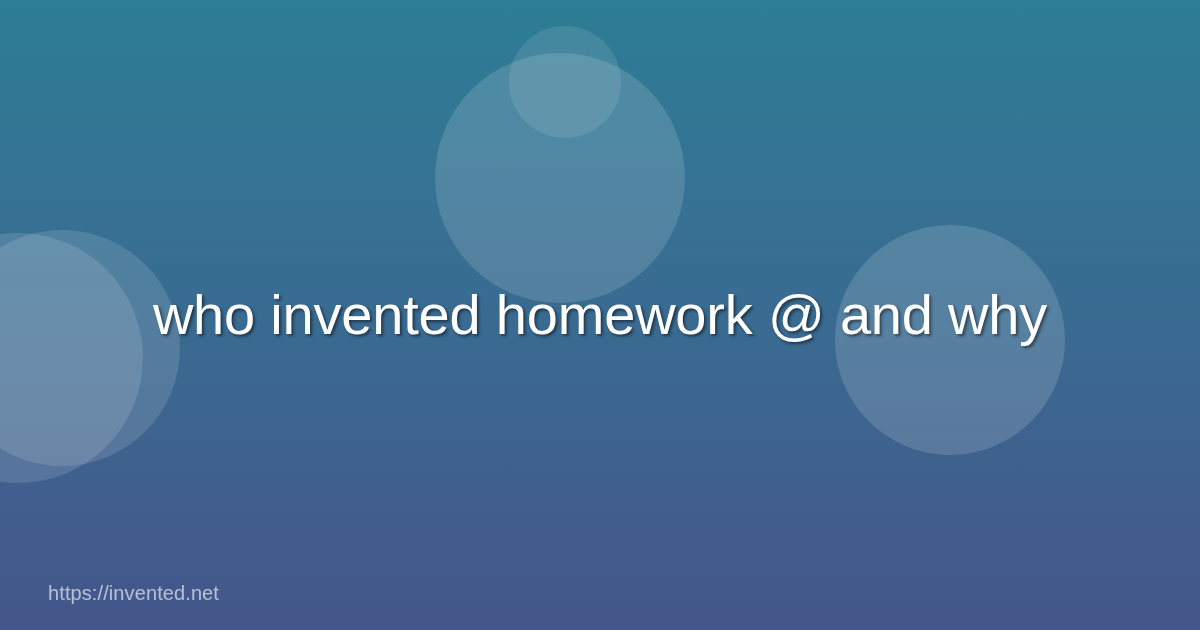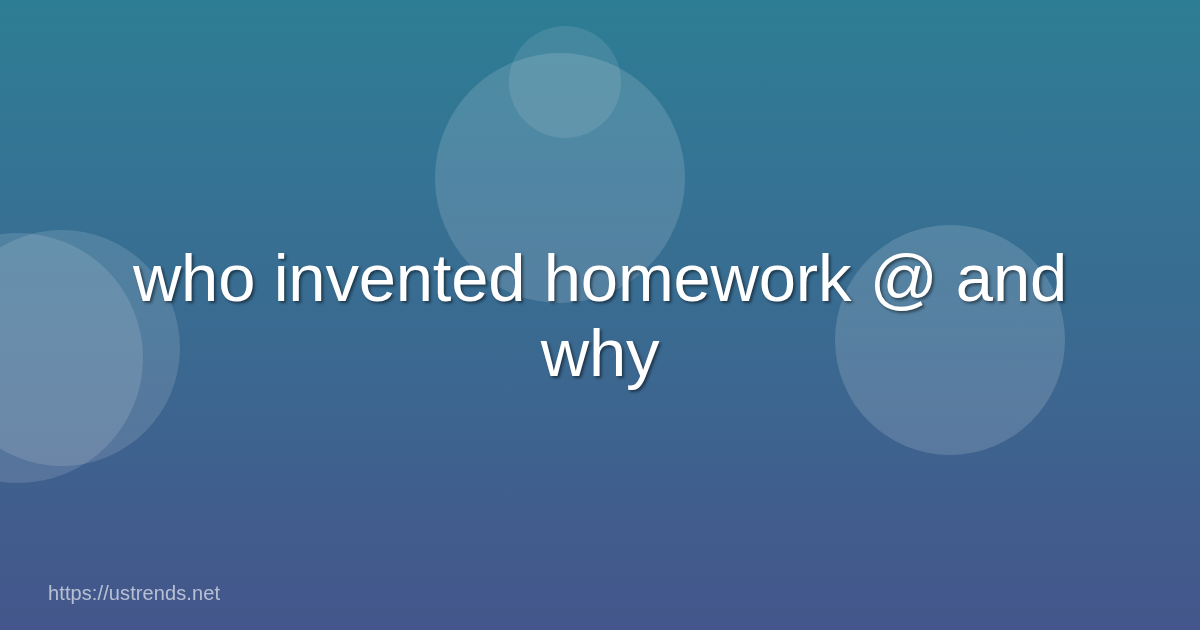--- a/index.html
+++ b/index.html
@@ -42,21 +42,21 @@
     box-sizing: border-box;
     padding: 0 72px;
   }
   .headline {
     margin: 8px;
     width: 100%;
     text-align: center;
     color: #ffffff;
     font-family: "Liberation Sans", sans-serif;
     font-weight: 400;
-    font-size: 67px;
+    font-size: 56px;
     line-height: 1.12;
     letter-spacing: -0.2px;
     text-shadow: 2px 2px 3px rgba(0, 0, 0, 0.48);
     word-wrap: break-word;
   }
 
   
   .site-url {
     position: absolute;
     left: 48px;
@@ -80,15 +80,15 @@
     <circle cx="565" cy="82" r="56" fill="#ffffff" fill-opacity="0.10"></circle>
     <circle cx="950" cy="340" r="115" fill="#ffffff" fill-opacity="0.15"></circle>
     <circle cx="62" cy="348" r="118" fill="#ffffff" fill-opacity="0.13"></circle>
     <circle cx="18" cy="358" r="125" fill="#ffffff" fill-opacity="0.13"></circle>
   </svg>
 
   <div class="headline-wrap">
     <h1 class="headline">who invented homework @ and why</h1>
   </div>
 
-  <p class="site-url">https://ustrends.net</p>
+  <p class="site-url">https://invented.net</p>
 
 </div>
 
 </body></html>

